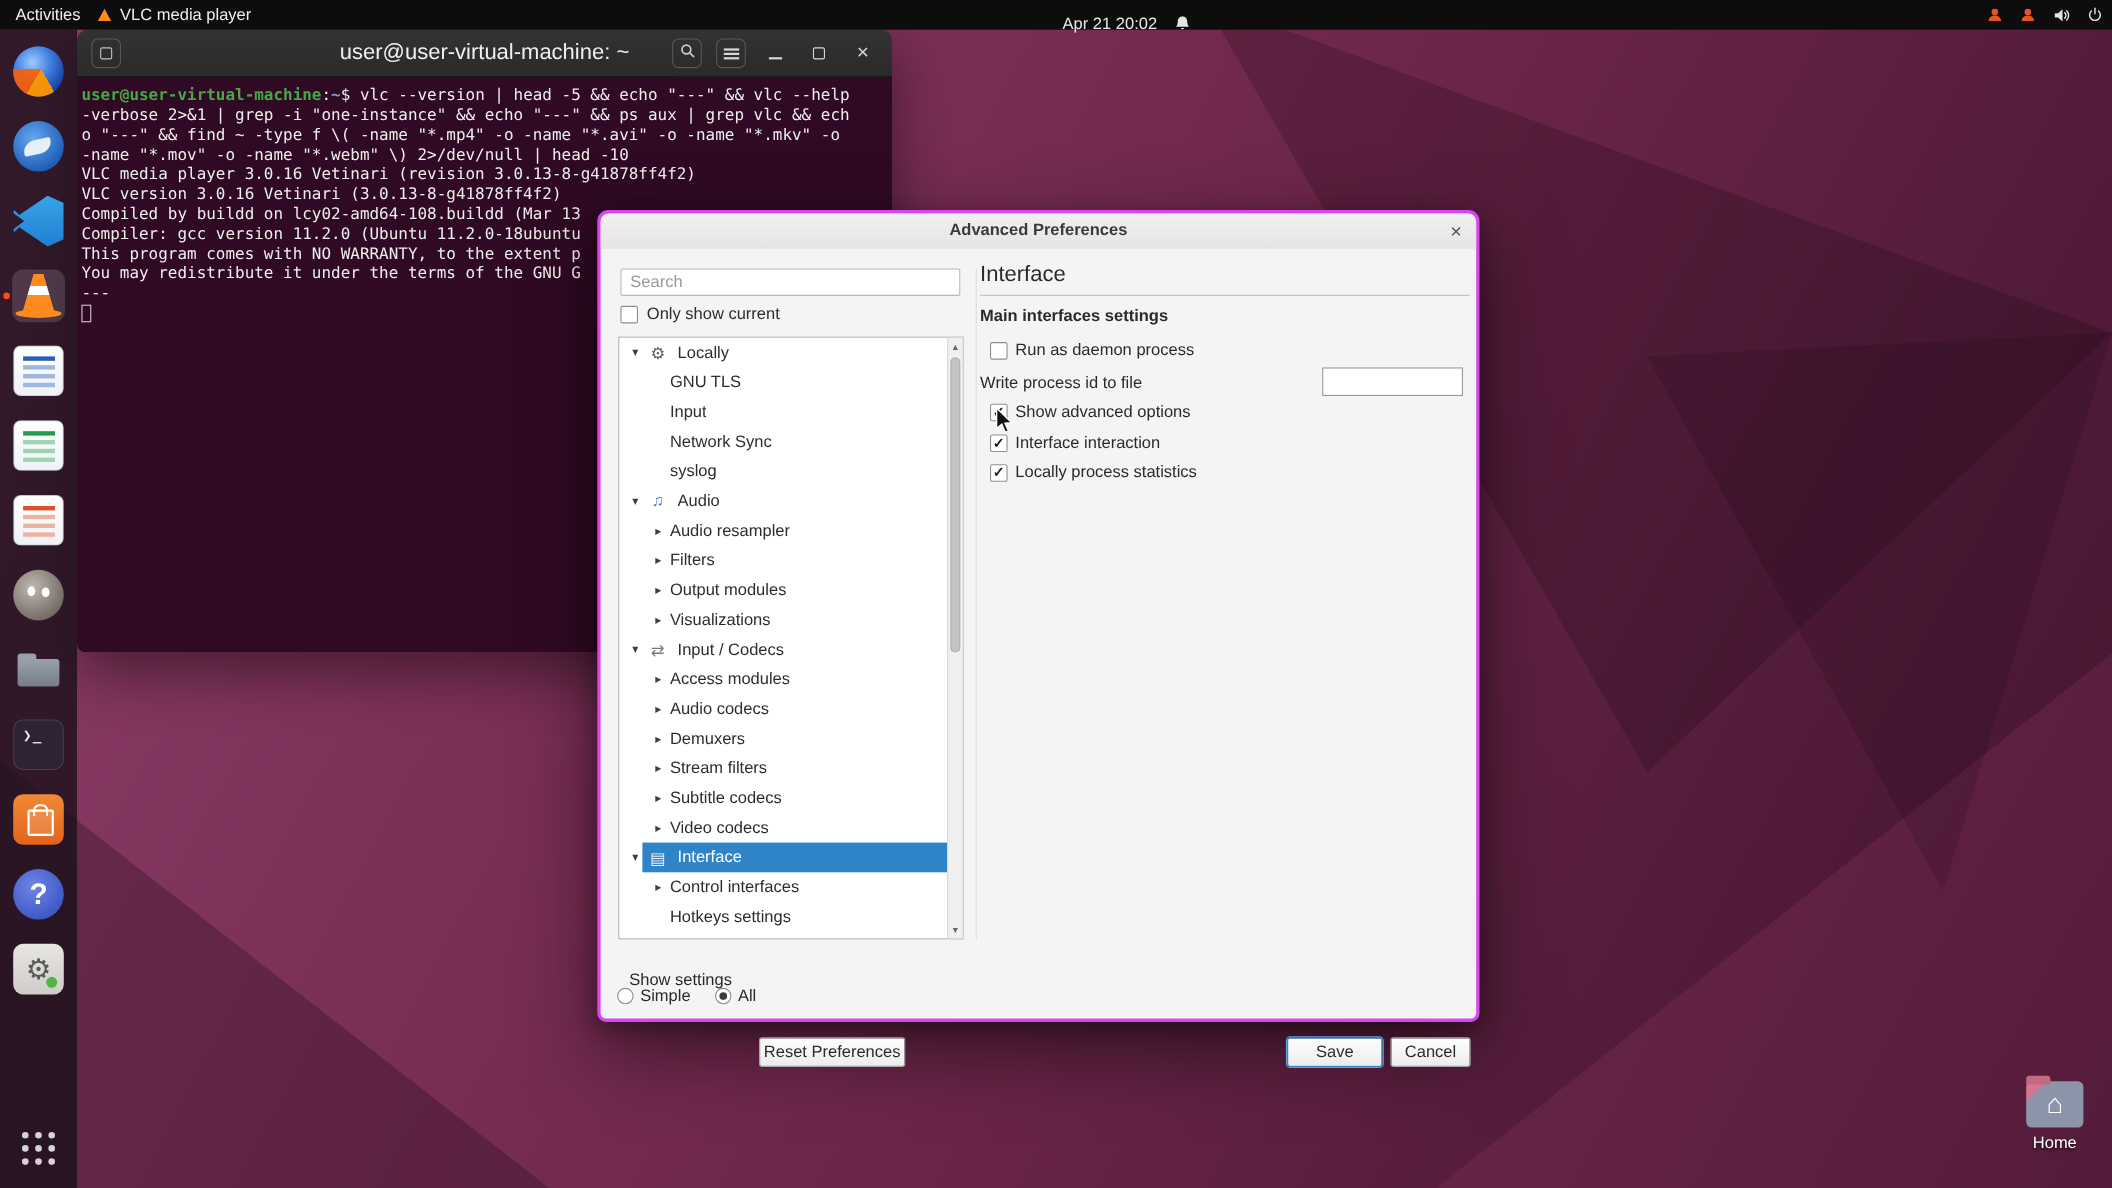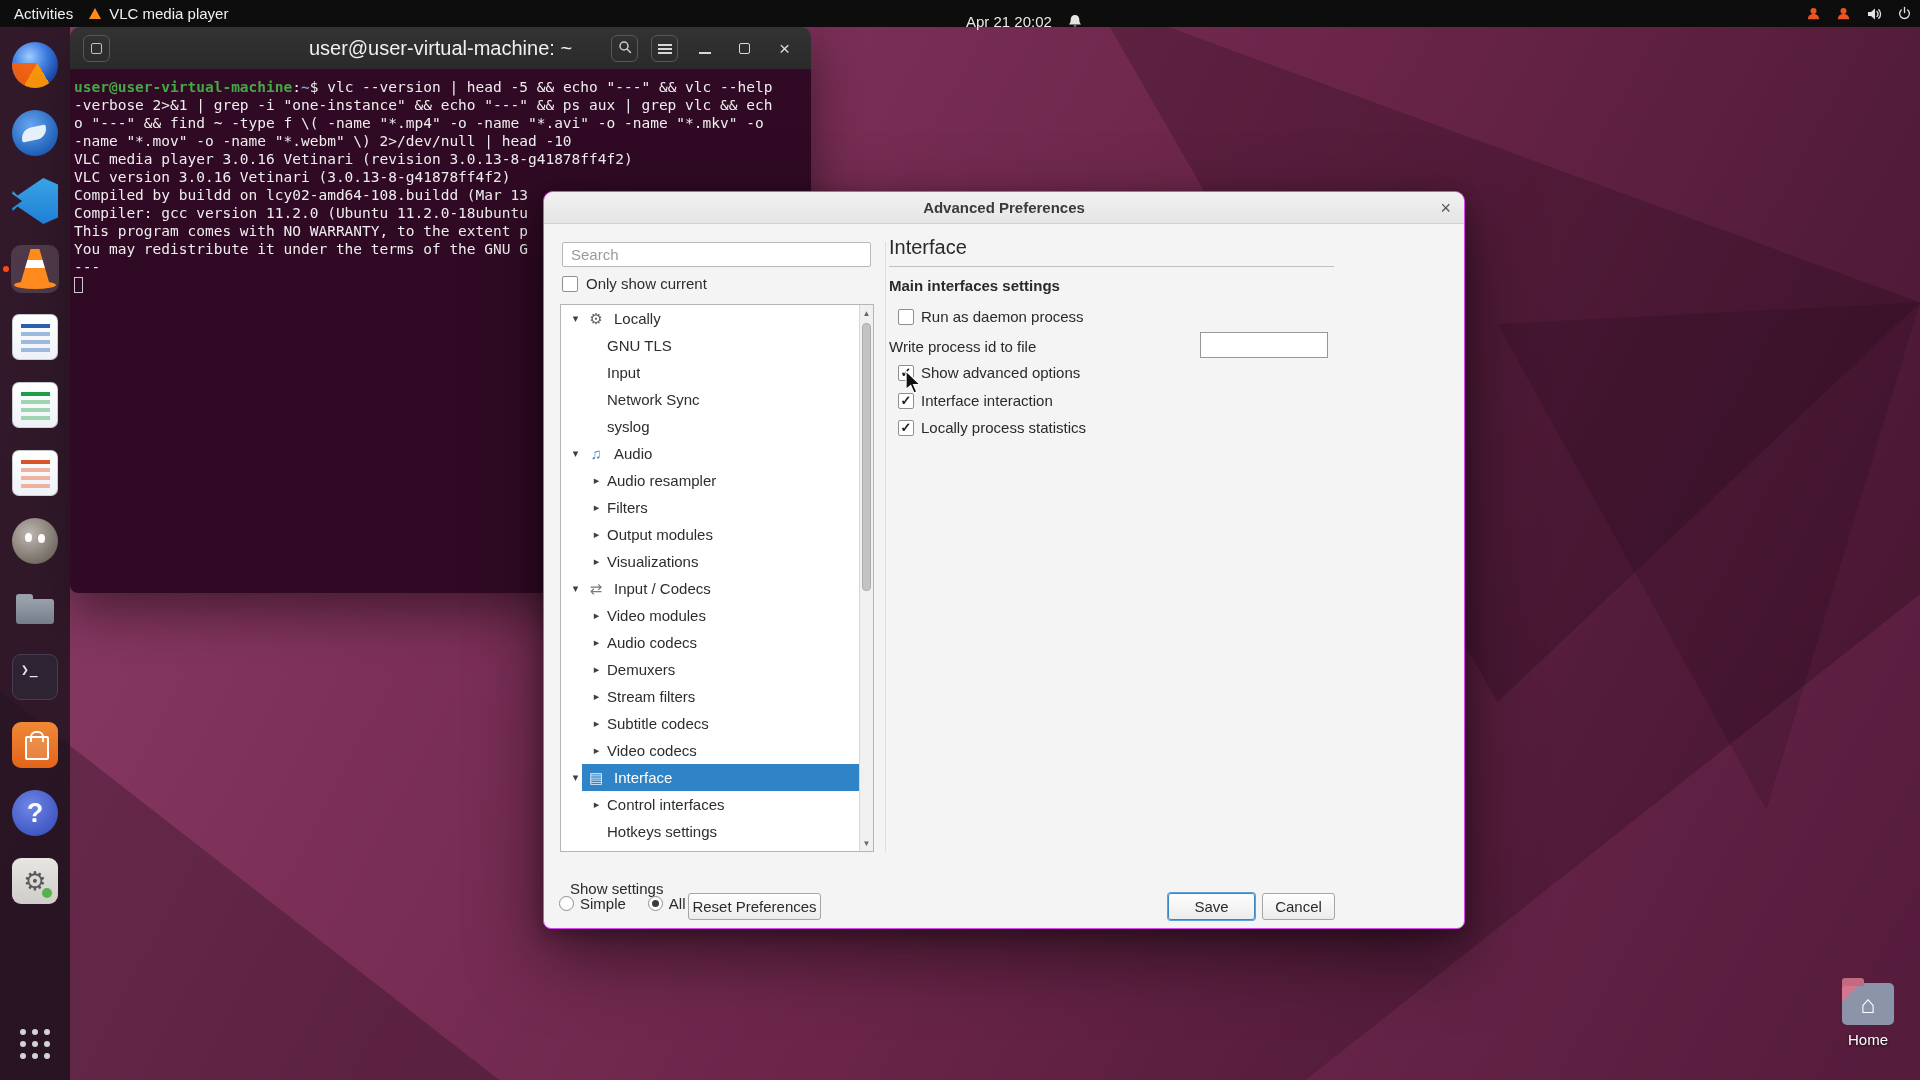--- a/index.html
+++ b/index.html
@@ -119,22 +119,22 @@
   .max-glyph { width:11px; height:11px; border:1.5px solid #d8d8d8; border-radius:2px; }
   .close-glyph { font-size:19px; color:#d8d8d8; line-height:1; }
   .term-body { height:523px; background:#300a24; padding:8px 4px; overflow:hidden; }
   .tline { font:14.5px/18px "DejaVu Sans Mono", monospace; color:#eeeeee; white-space:pre; }
   .seg-prompt { color:#44a944; font-weight:bold; }
   .seg-path { color:#729fcf; font-weight:bold; }
   .seg-plain { color:#eeeeee; }
   .tcursor { display:inline-block; width:9px; height:16px; border:1px solid #c9c9c9; vertical-align:text-bottom; }
 
   
-  .dialog { position:absolute; left:543px; top:191px; width:922px; height:738px; z-index:20;
-    background:#f4f4f4; border:1px solid #d946ef; border-radius:10px 10px 8px 8px;
+  .dialog { position:absolute; left:543px; top:191px; width:802px; height:738px; z-index:20;
+    background:#f4f4f4; border:3px solid #d946ef; border-radius:10px 10px 8px 8px;
     box-shadow:0 26px 70px rgba(0,0,0,.5),0 6px 18px rgba(0,0,0,.3); }
   .dlg-titlebar { position:absolute; left:0; right:0; top:0; height:32px;
     background:linear-gradient(#f1f1f1,#e5e5e5); border-bottom:1px solid #d0d0d0;
     border-radius:10px 10px 0 0; display:flex; align-items:center; justify-content:center; }
   .dlg-title { font-size:15px; font-weight:bold; color:#3a3a3a; }
   .dlg-close { position:absolute; right:13px; top:50%; transform:translateY(-50%);
     font-size:18px; color:#555; line-height:1; }
   .dlg-search { position:absolute; left:18px; top:50px; width:309px; height:25px; border:1px solid #b9b9b9;
     border-radius:2px; background:#fff; font:15px "Liberation Sans", sans-serif; color:#333; padding:0 8px; }
   .dlg-search::placeholder { color:#9a9a9a; }
@@ -184,21 +184,21 @@
   .prow-stats { left:354px; top:227px; }
   .pid-input { position:absolute; left:656px; top:140px; width:128px; height:26px; border:1px solid #979797;
     background:#fff; font:15px "Liberation Sans", sans-serif; padding:0 6px; }
 
   .show-settings { position:absolute; left:26px; top:678px; font-size:15px; color:#2a2a2a;margin-top:10px; }
   .radio-row { position:absolute; left:15px; top:703px; display:flex; align-items:center; gap:6px;
     font-size:15px; color:#2a2a2a; }
   .radio-gap { width:10px; }
   .qbtn { position:absolute; height:27px; background:linear-gradient(#fefefe,#ececec);
     border:1px solid #a5a5a5; border-radius:3px; font:15px "Liberation Sans", sans-serif; color:#2b2b2b;
-    display:flex; align-items:center; justify-content:center; }
+    display:flex; align-items:center; justify-content:center;margin-top:48px; }
   .qbtn-reset { left:144px; top:701px; width:133px; }
   .qbtn-save { left:624px; top:701px; width:87px; border-color:#3c84c4; box-shadow:0 0 0 1px #5aa2dd; }
   .qbtn-cancel { left:718px; top:701px; width:73px; }
 
   
   .home-icon { position:absolute; left:1812px; top:983px; width:112px; text-align:center; z-index:2; }
   .home-folder { position:relative; width:52px; height:42px; margin:0 auto; border-radius:5px;
     background:linear-gradient(135deg,#d4768f 0 20%,#8b94a8 20% 100%); }
   .home-folder::before { content:""; position:absolute; top:-5px; left:0; width:22px; height:8px;
     border-radius:3px 3px 0 0; background:#c5697f; }
@@ -446,21 +446,21 @@
           <div class="trow lvl0">
             <span class="expander">▾</span>
             <span class="rowbody">
               <span class="ticon codecs-icon">⇄</span>
               <span class="tlabel">Input / Codecs</span>
             </span>
           </div>
           <div class="trow lvl1">
             <span class="expander">▸</span>
             <span class="rowbody">
-              <span class="tlabel">Video modules</span>
+              <span class="tlabel">Access modules</span>
             </span>
           </div>
           <div class="trow lvl1">
             <span class="expander">▸</span>
             <span class="rowbody">
               <span class="tlabel">Audio codecs</span>
             </span>
           </div>
           <div class="trow lvl1">
             <span class="expander">▸</span>

